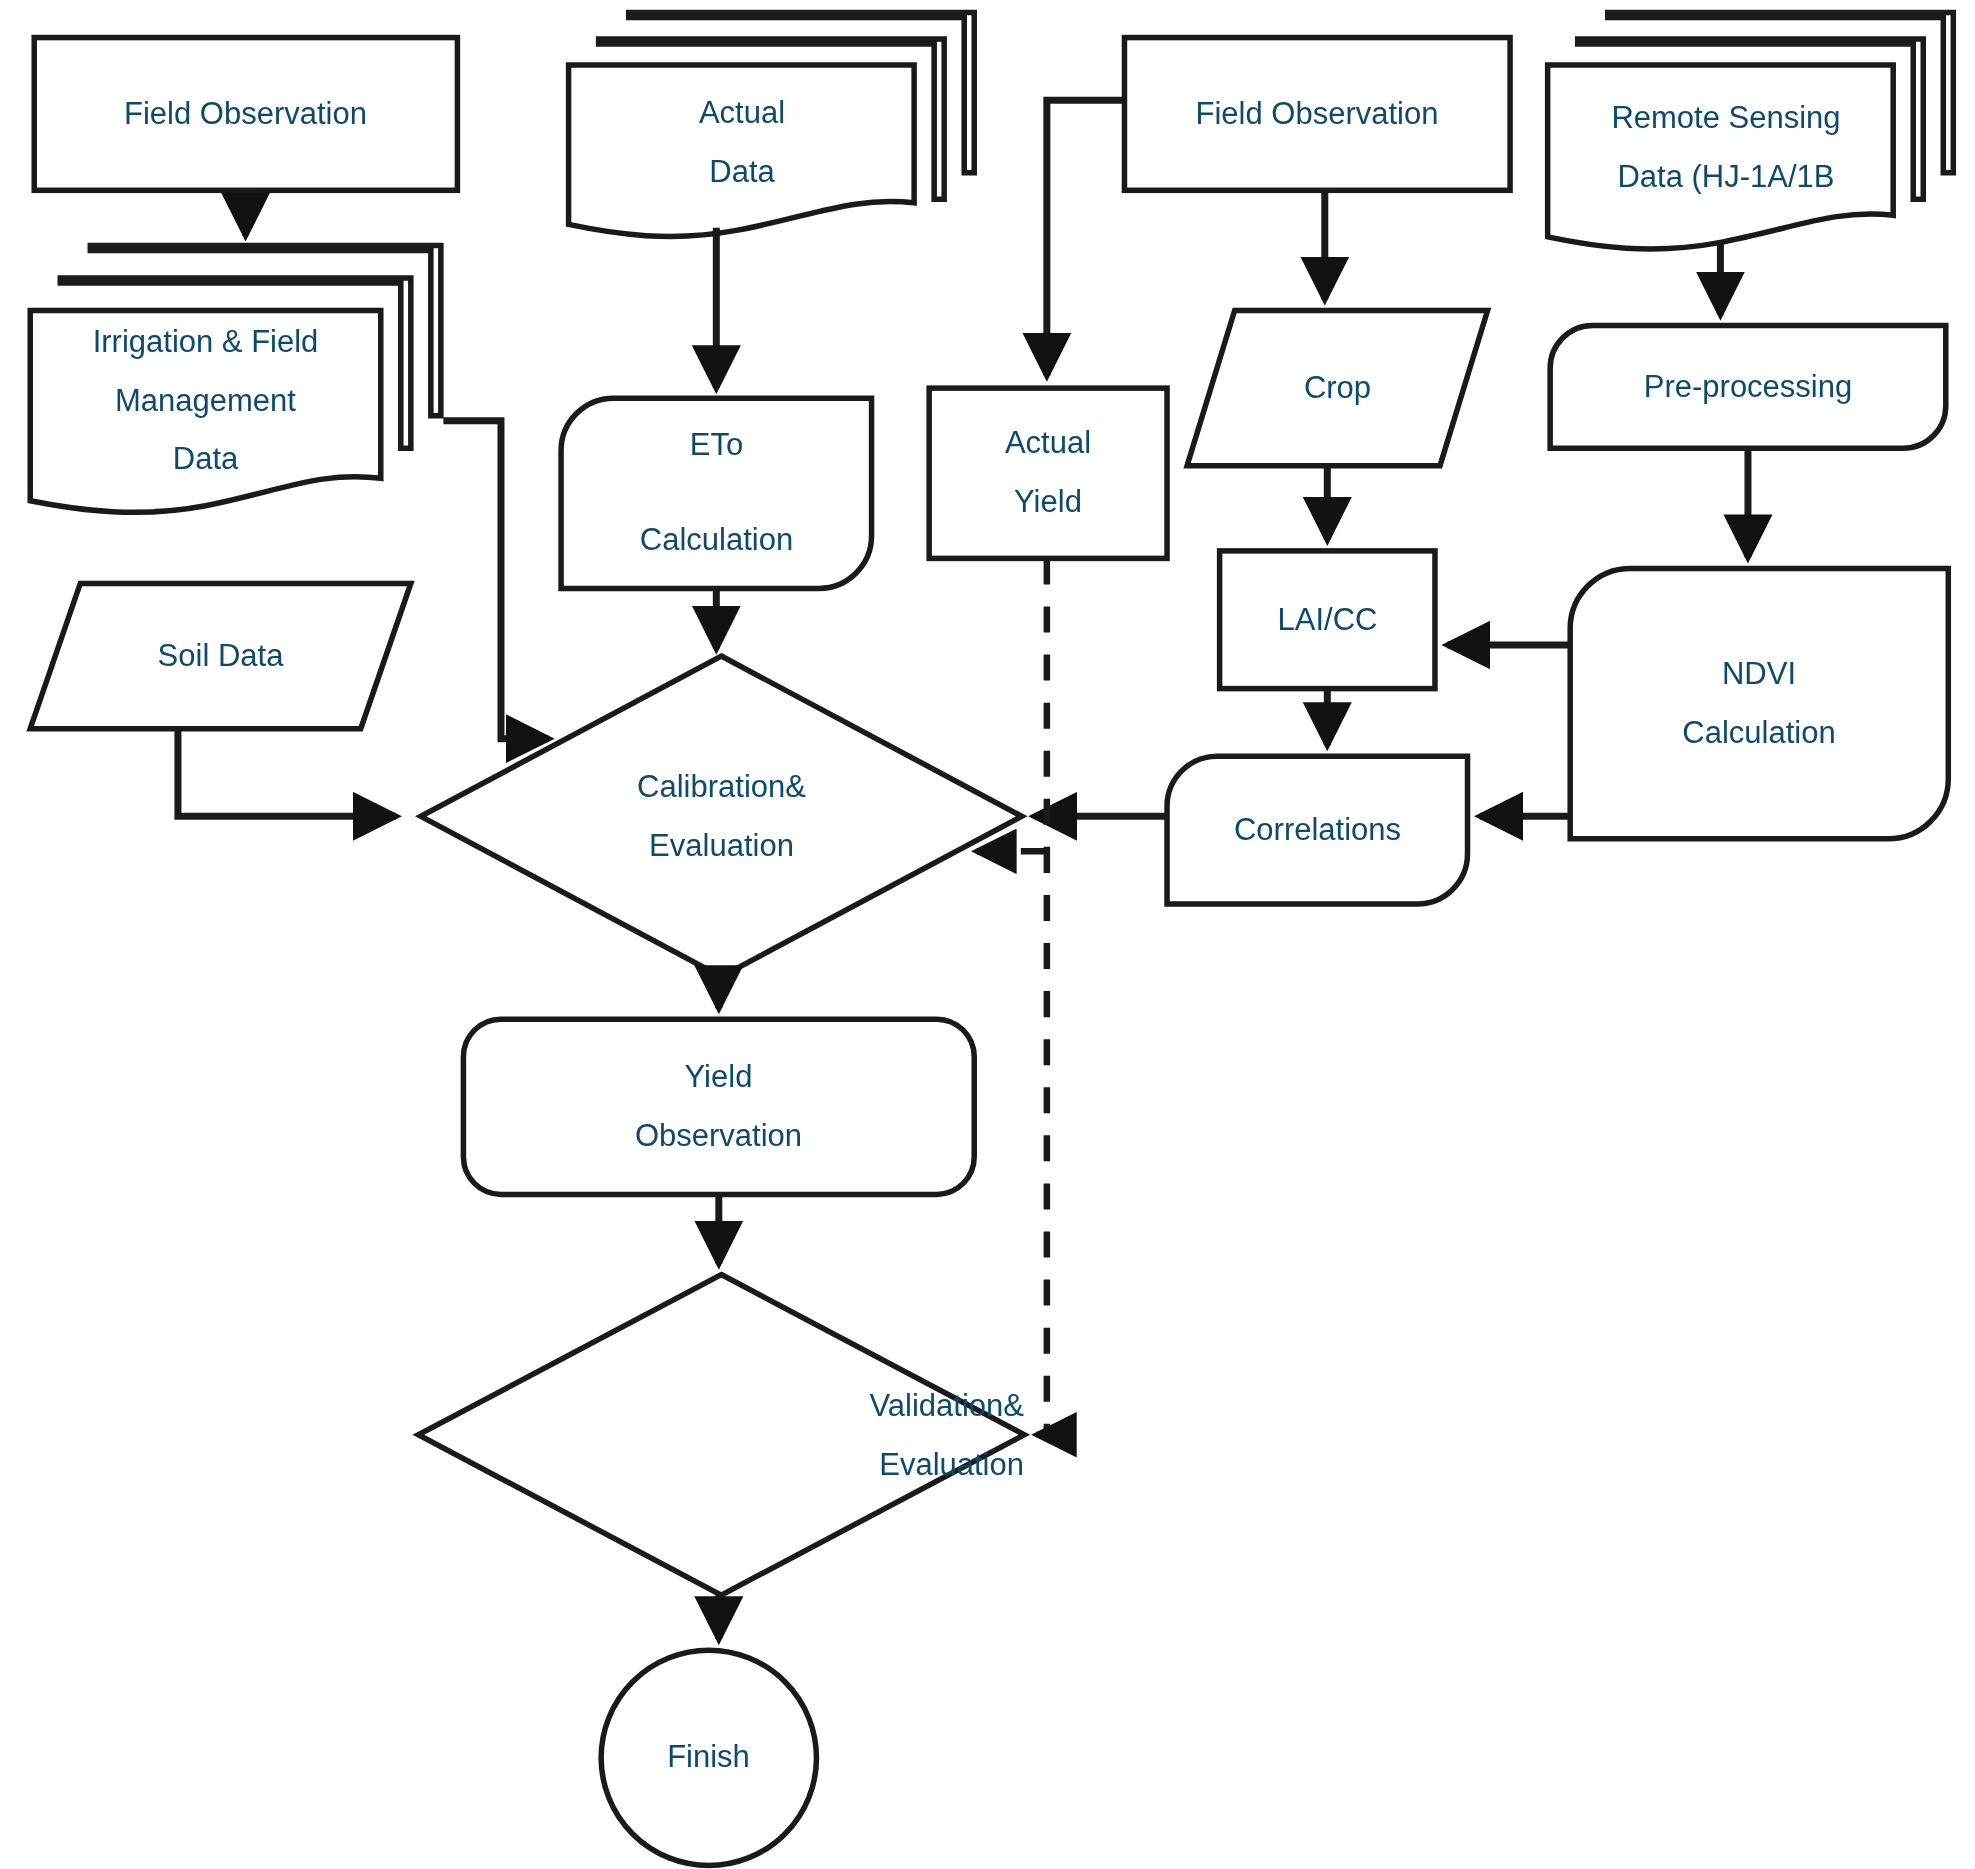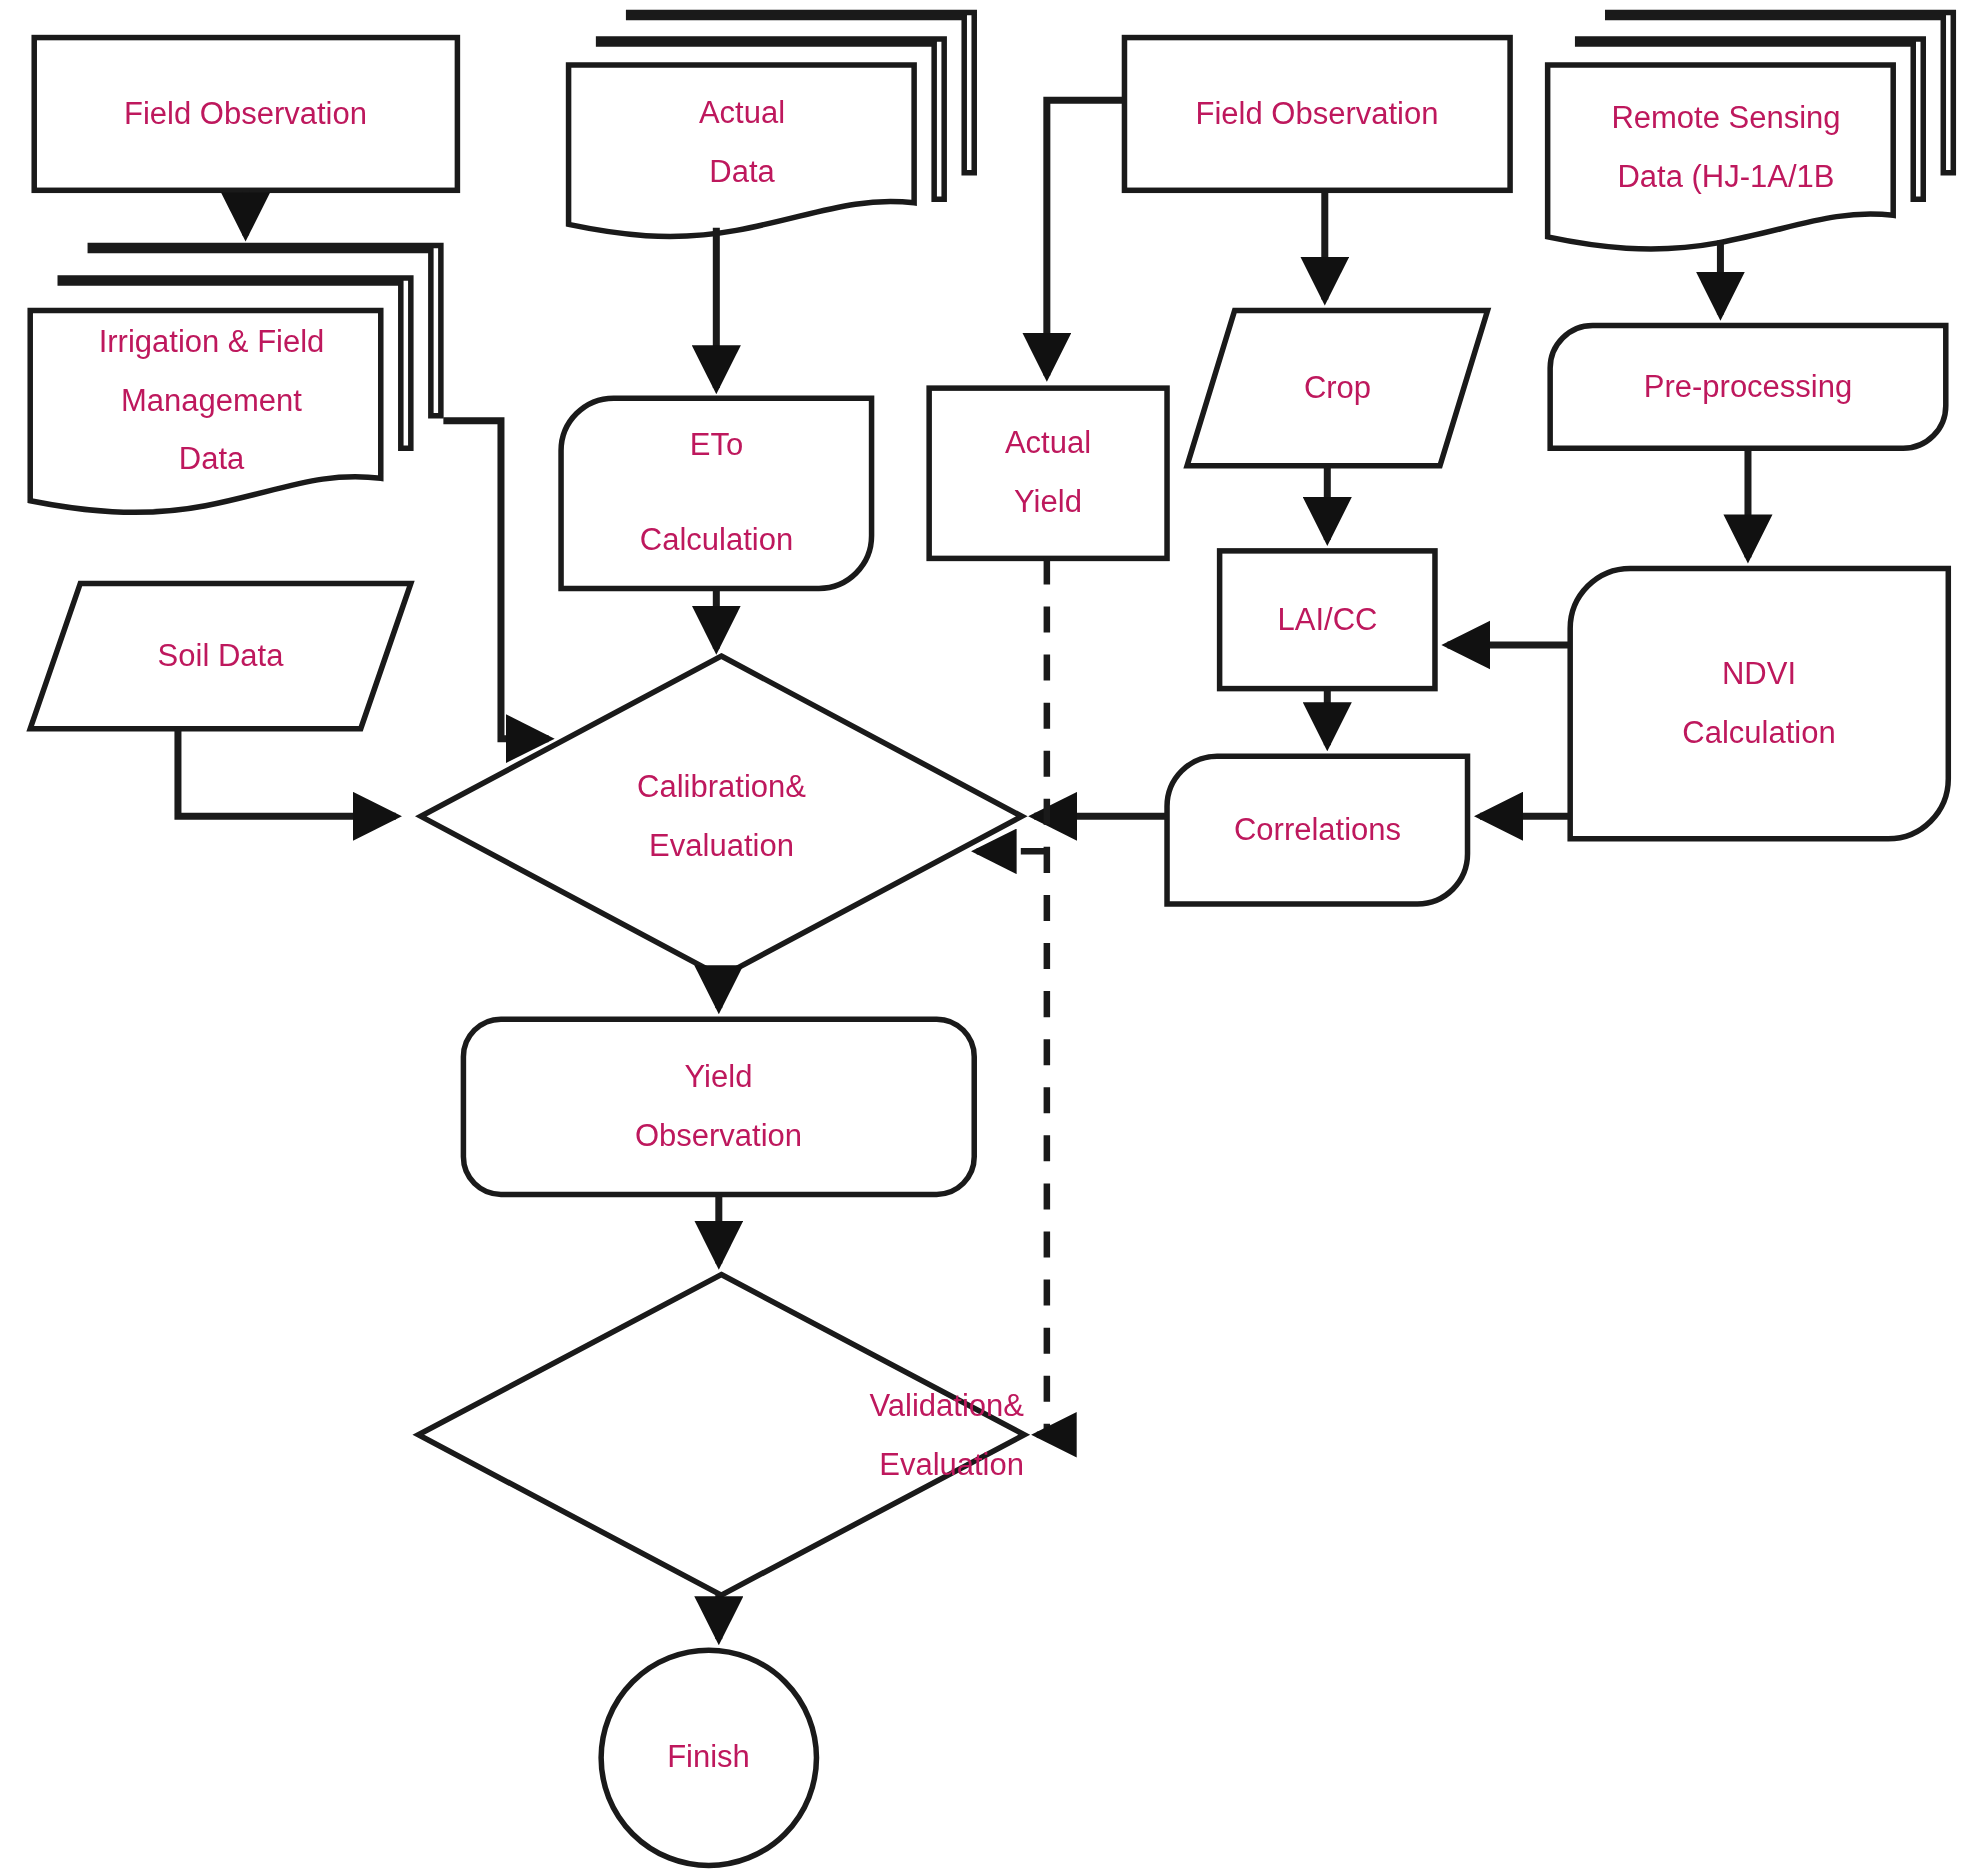--- a/index.html
+++ b/index.html
@@ -24,21 +24,21 @@
     width: 1975px;
     height: 1869px;
   }
   .node-text {
     position: absolute;
     display: flex;
     flex-direction: column;
     align-items: center;
     justify-content: center;
     text-align: center;
-    color: #be185d;
+    color: #0c4a6e;
     font-family: "Liberation Sans", sans-serif;
     font-size: 31px;
     line-height: 1.9;
     pointer-events: none;
     white-space: pre;
   }
   .node-text span { display: block; }
 </style>
 </head>
 <body>
@@ -155,21 +155,21 @@
 
       <path d="M 2090 2865 L 2070 2865" stroke-width="13" stroke-dasharray="52 44" marker-end="url(#arrow)"></path>
 
     </g>
   </svg>
 
   <div class="node-text" style="left:34px; top:38px; width:423px; height:153px;">
     <span>Field Observation</span>
   </div>
 
-  <div class="node-text" style="left:36px; top:301px; width:351px; height:200px;">
+  <div class="node-text" style="left:30px; top:301px; width:351px; height:200px;">
     <span>Irrigation &amp; Field</span>
     <span>Management</span>
     <span>Data</span>
   </div>
 
   <div class="node-text" style="left:569px; top:65px; width:346px; height:155px;">
     <span>Actual</span>
     <span>Data</span>
   </div>
 

